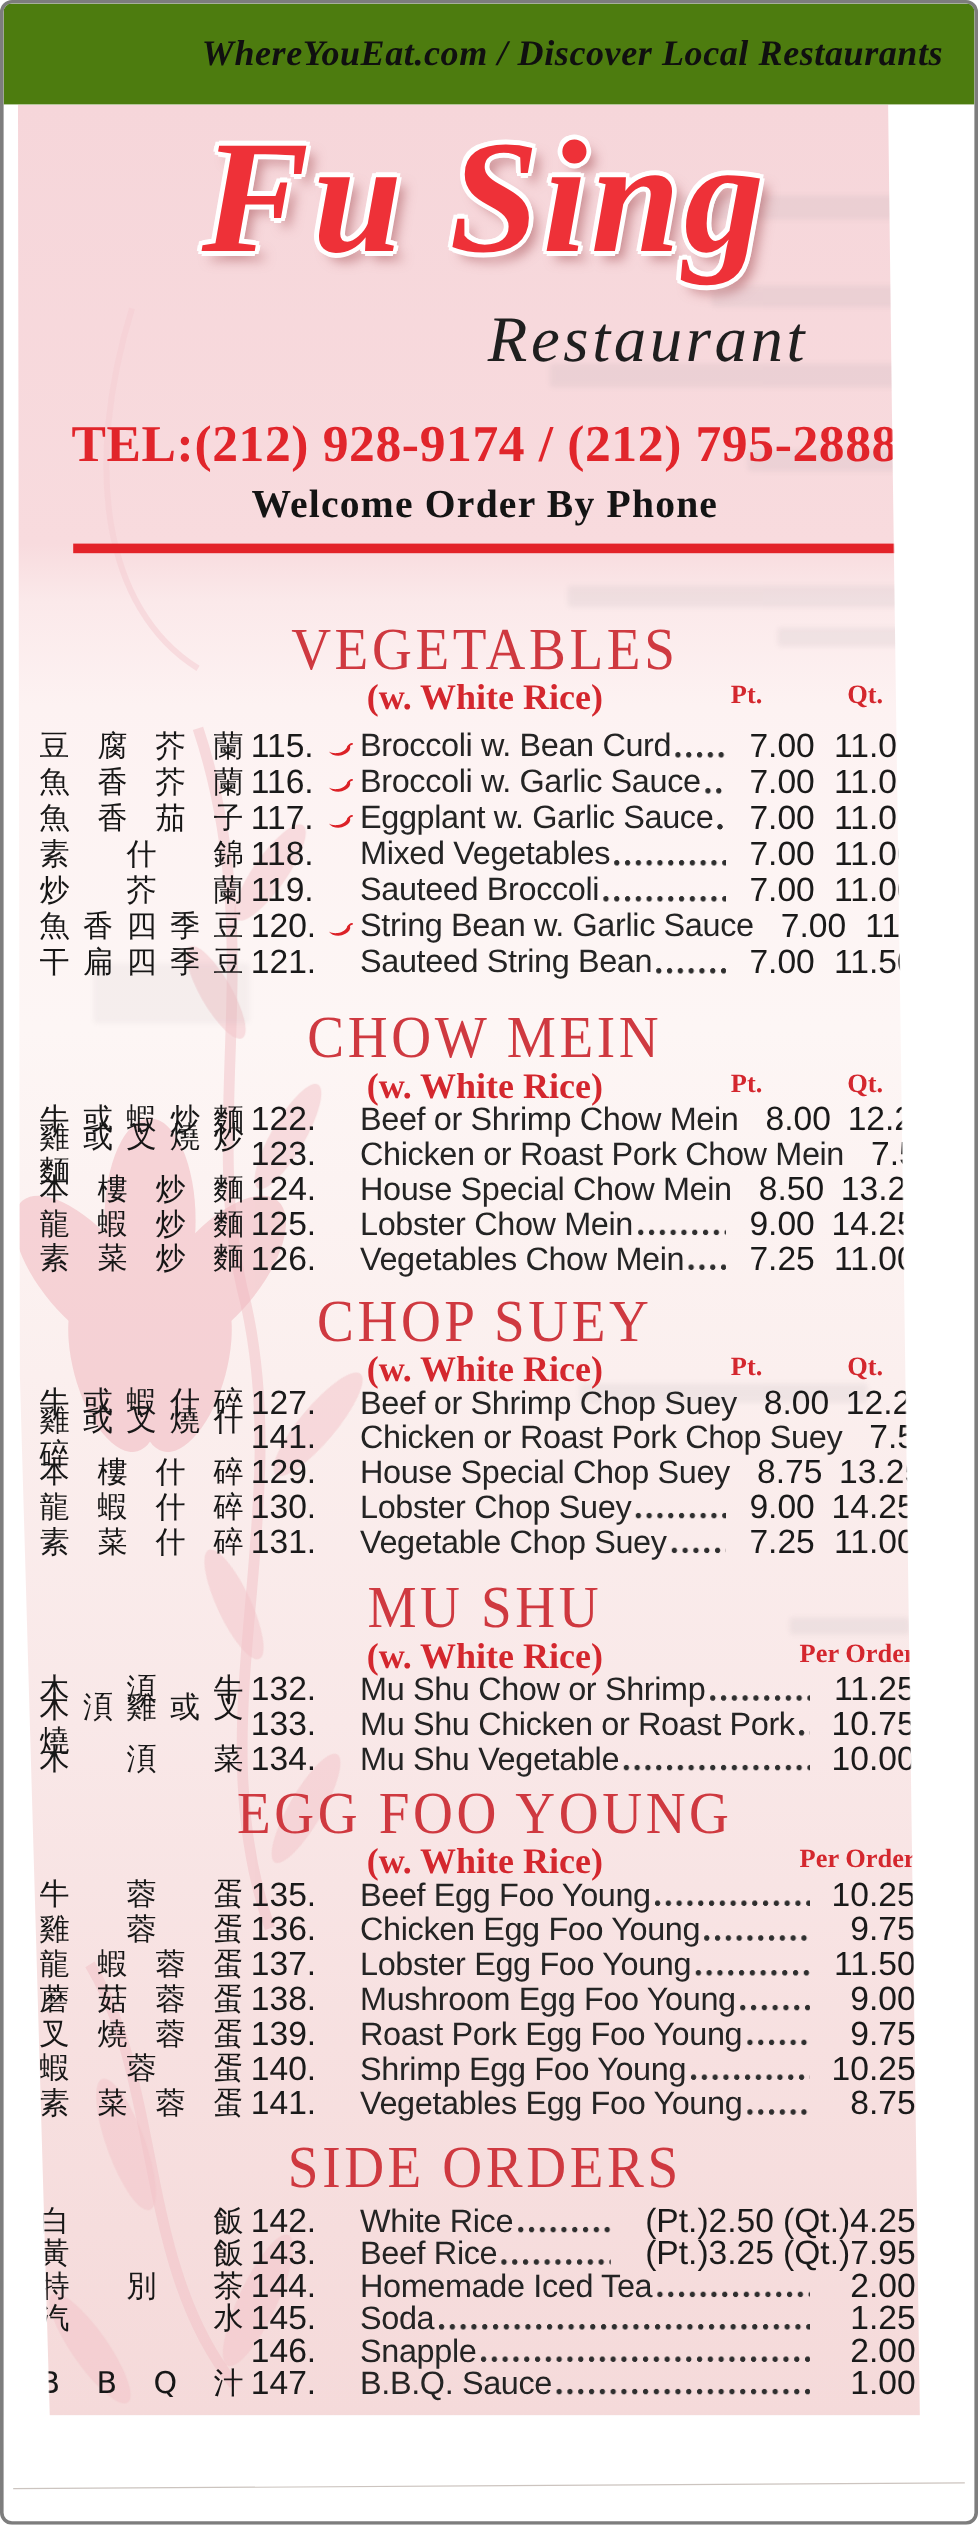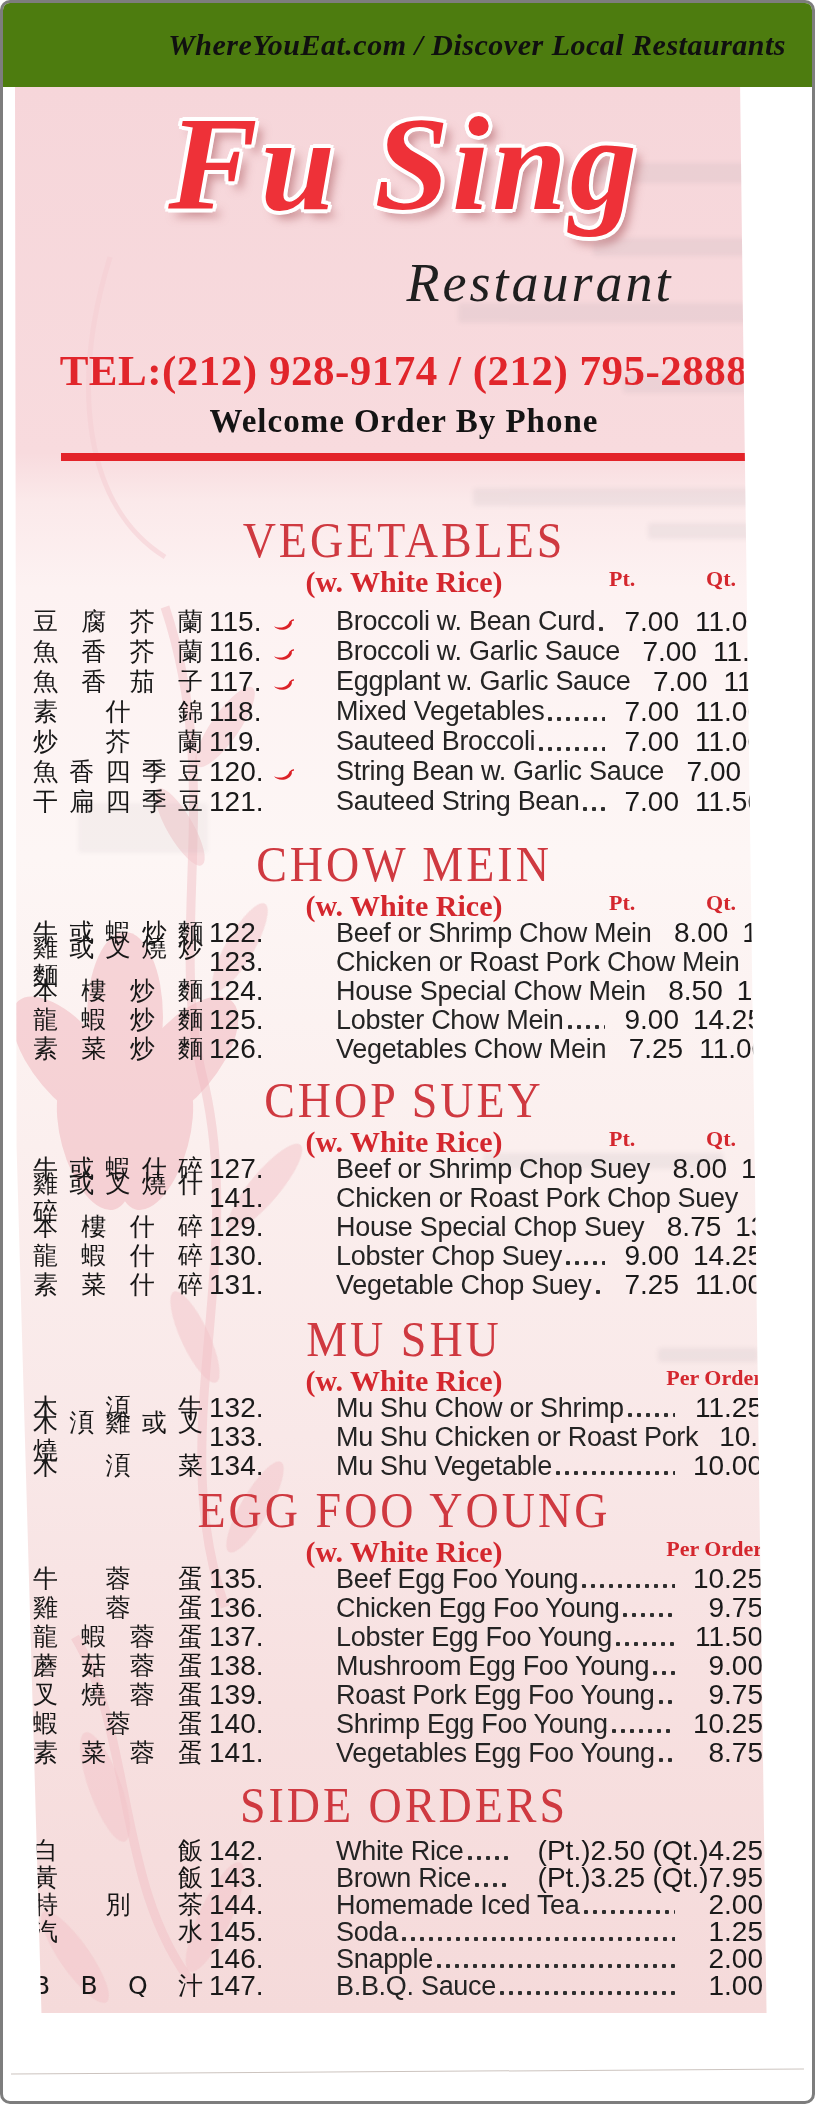--- a/index.html
+++ b/index.html
@@ -79,21 +79,21 @@
 
   .row{display:flex;align-items:center;height:28px;margin-bottom:1px;
     padding:0 30px 0 18px;position:relative;z-index:2;}
   .sec-veg .row{height:29px;}
   .sec-side .row{height:26px;}
   .cn{width:170px;flex:none;font-size:25px;color:#171717;line-height:28px;
     text-align:justify;text-align-last:justify;
     font-family:"DejaVu Sans","Liberation Sans",sans-serif;}
   .num{width:64px;flex:none;margin-left:6px;font-size:28px;color:#1a1a1a;}
   .sp{width:27px;flex:none;display:flex;align-items:center;padding-top:6px;box-sizing:border-box;}
-  .nm{font-size:27px;color:#242424;white-space:nowrap;letter-spacing:-0.3px;margin-left:36px;}
+  .nm{font-size:27px;color:#242424;white-space:nowrap;letter-spacing:-0.3px;}
   .ld{flex:1;height:6px;margin:14px 4px 0 3px;
     background-image:radial-gradient(circle at 3px 3px,#2e2e2e 2px,transparent 2.5px);
     background-size:9px 6px;background-repeat:repeat-x;}
   .pt{width:70px;flex:none;text-align:right;font-size:28px;color:#1a1a1a;}
   .qt{width:84px;flex:none;text-align:right;font-size:28px;color:#1a1a1a;}
   .row.wide .pt{width:132px;}
   .row.wide .qt{width:118px;}
 
   .scanline{position:absolute;left:8px;right:8px;top:2068px;height:1px;background:#ccc4bf;
     transform:rotate(-0.35deg);z-index:4;}
@@ -468,21 +468,21 @@
           <span class="sp"></span>
           <span class="nm">White Rice</span>
           <span class="ld"></span>
           <span class="pt">(Pt.)2.50</span>
           <span class="qt">(Qt.)4.25</span>
         </div>
         <div class="row wide">
           <span class="cn">黃 飯</span>
           <span class="num">143.</span>
           <span class="sp"></span>
-          <span class="nm">Brown Rice</span>
+          <span class="nm">Beef Rice</span>
           <span class="ld"></span>
           <span class="pt">(Pt.)3.25</span>
           <span class="qt">(Qt.)7.95</span>
         </div>
         <div class="row">
           <span class="cn">特 別 茶</span>
           <span class="num">144.</span>
           <span class="sp"></span>
           <span class="nm">Homemade Iced Tea</span>
           <span class="ld"></span>

